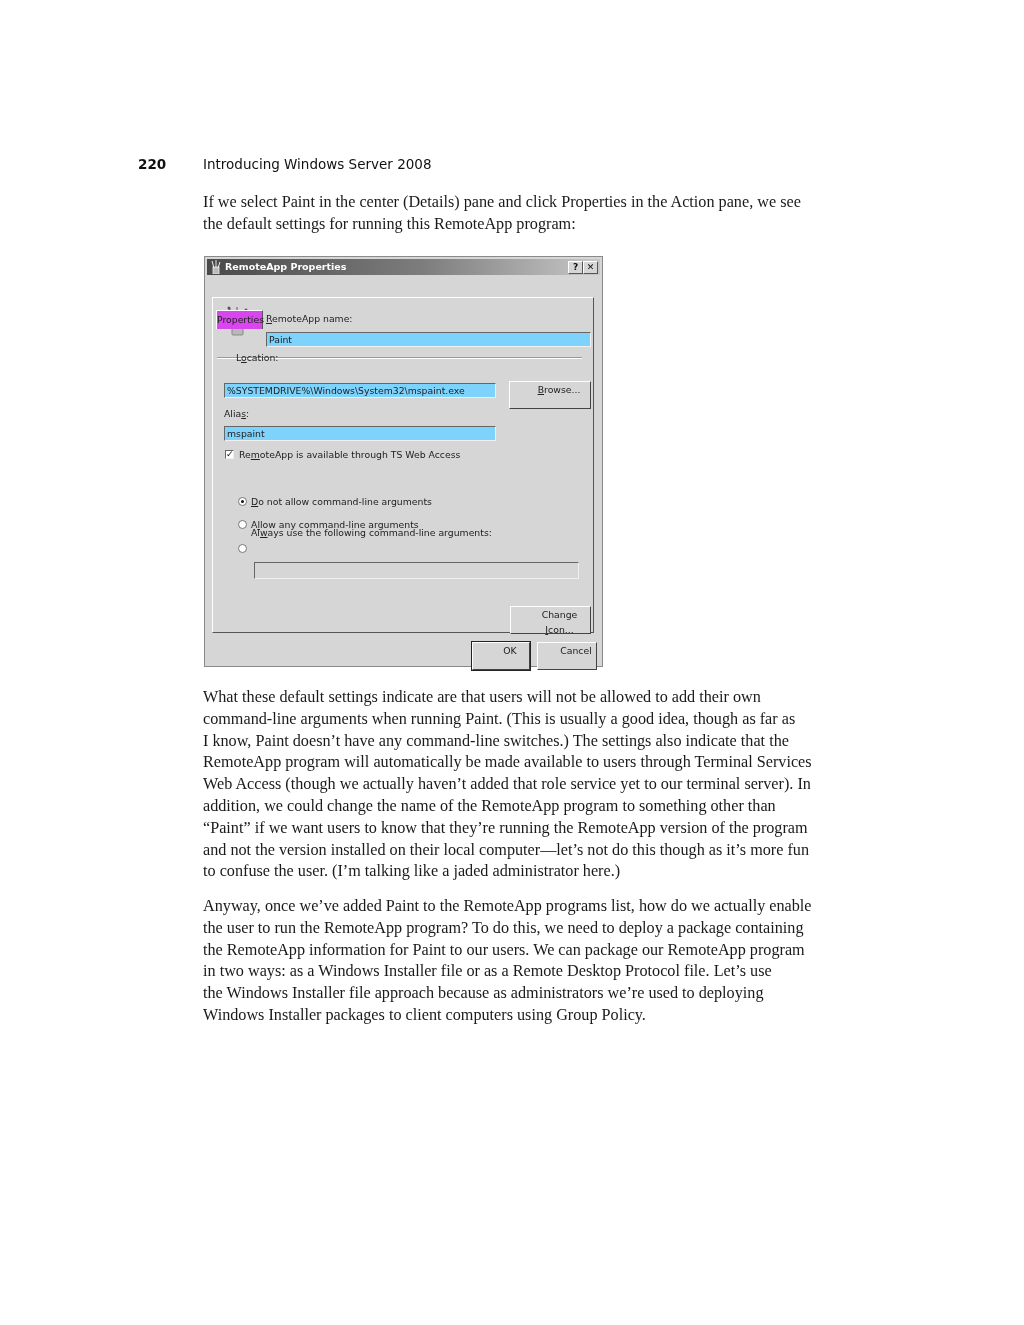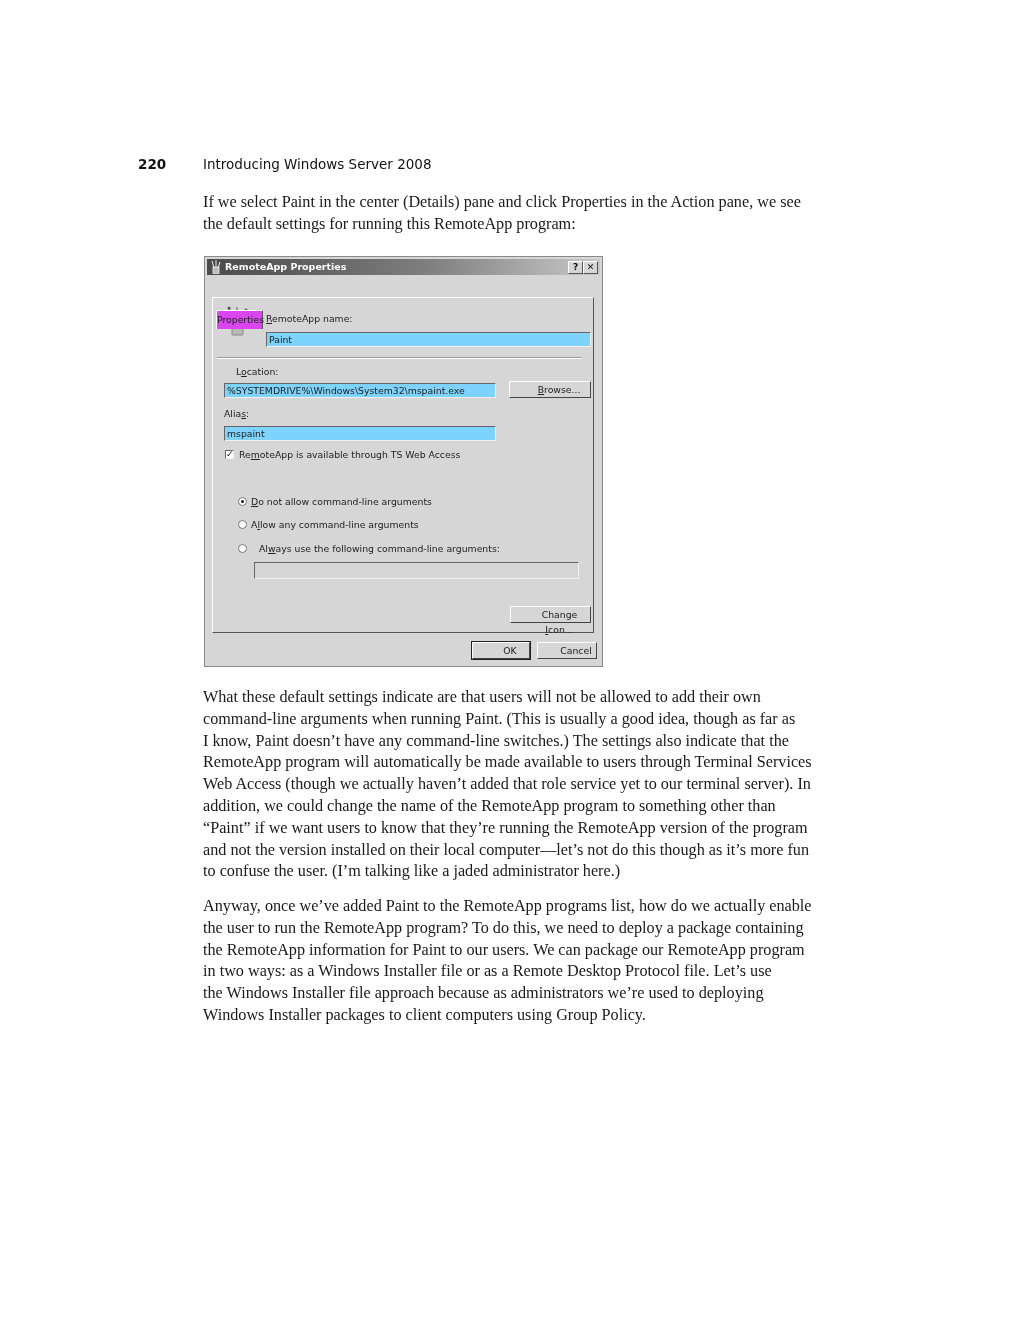--- a/index.html
+++ b/index.html
@@ -24,21 +24,21 @@
     .tab { position: absolute; left: 11px; top: 22px; width: 45px; height: 18px; border: 1px solid; border-color: #fff #555 transparent #fff; border-bottom: none; background: #d946ef; z-index: 2; text-align: center; line-height: 17px; margin-top: 31px; }
     .tabpanel { position: absolute; left: 7px; top: 40px; width: 382px; height: 336px; border: 1px solid; border-color: #fff #555 #555 #fff; box-sizing: border-box; }
 
     .app-icon { position: absolute; left: 20px; top: 49px; width: 24px; height: 30px; }
     .lbl { position: absolute; white-space: nowrap; }
     .u { text-decoration: underline; }
     .field { position: absolute; height: 15px; background: #7dd3fc; border: 1px solid; border-color: #666 #f0f0f0 #f0f0f0 #666; box-sizing: border-box; padding-left: 2px; line-height: 13px; white-space: nowrap; overflow: hidden; }
     .field.disabled { background: #d6d6d6; }
     .sep { position: absolute; left: 12px; width: 365px; height: 0; border-top: 1px solid #9a9a9a; border-bottom: 1px solid #fff; }
 
-    .btn { position: absolute; height: 17px; background: #d6d6d6; border: 1px solid; border-color: #fff #444 #444 #fff; box-sizing: border-box; text-align: center; line-height: 15px; padding-left: 18px; }
+    .btn { position: absolute; height: 28px; background: #d6d6d6; border: 1px solid; border-color: #fff #444 #444 #fff; box-sizing: border-box; text-align: center; line-height: 15px; padding-left: 18px; }
     .btn.default { outline: 1px solid #222; }
 
     .checkbox { position: absolute; width: 9px; height: 9px; background: #fff; border: 1px solid; border-color: #666 #eee #eee #666; box-sizing: border-box; font-size: 9px; line-height: 7px; text-align: center; font-weight: bold; color: #111; }
     .radio { position: absolute; width: 9px; height: 9px; border-radius: 50%; background: #fff; border: 1px solid #777; box-sizing: border-box; }
     .radio.on::after { content: ""; position: absolute; left: 2px; top: 2px; width: 3px; height: 3px; border-radius: 50%; background: #111; }
 
     .groupbox { position: absolute; left: 19px; top: 219px; width: 366px; height: 122px; border: 1px solid; border-color: #9a9a9a #fff #fff #9a9a9a; box-shadow: inset 1px 1px 0 #fff, 1px 1px 0 #9a9a9a; box-sizing: border-box; }
     .groupbox .legend { position: absolute; left: 6px; top: -7px; background: #d6d6d6; padding: 0 1px; white-space: nowrap; }
   </style>
 </head>
@@ -77,39 +77,39 @@
     <line x1="15" y1="17" x2="21" y2="4" stroke="#666" stroke-width="2"></line>
     <circle cx="4" cy="2" r="1.5" fill="#555"></circle>
     <circle cx="21" cy="4" r="1.5" fill="#555"></circle>
   </svg>
 
   <span class="lbl" style="left:61px; top:56px;"><span></span><span class="u">R</span><span>emoteApp name:</span></span>
   <div class="field" style="left:61px; top:75px; width:325px;">Paint</div>
 
   <div class="sep" style="top:100px;"></div>
 
-  <span class="lbl" style="left:19px; top:109px;padding-left:12px;"><span>L</span><span class="u">o</span><span>cation:</span></span>
+  <span class="lbl" style="left:19px; top:95px;padding-left:12px;"><span>L</span><span class="u">o</span><span>cation:</span></span>
   <div class="field" style="left:19px; top:126px; width:272px;">%SYSTEMDRIVE%\Windows\System32\mspaint.exe</div>
   <div class="btn" style="left:304px; top:124px; width:82px;"><span></span><span class="u">B</span><span>rowse...</span></div>
 
   <span class="lbl" style="left:19px; top:151px;"><span>Alia</span><span class="u">s</span><span>:</span></span>
   <div class="field" style="left:19px; top:169px; width:272px;">mspaint</div>
 
   <div class="checkbox" style="left:20px; top:193px;">✓</div>
   <span class="lbl" style="left:34px; top:192px;"><span>Re</span><span class="u">m</span><span>oteApp is available through TS Web Access</span></span>
 
 
   <div class="radio on" style="left:33px; top:240px;"></div>
   <span class="lbl" style="left:46px; top:239px;"><span></span><span class="u">D</span><span>o not allow command-line arguments</span></span>
 
   <div class="radio" style="left:33px; top:263px;"></div>
   <span class="lbl" style="left:46px; top:262px;"><span>A</span><span class="u">l</span><span>low any command-line arguments</span></span>
 
   <div class="radio" style="left:33px; top:287px;"></div>
-  <span class="lbl" style="left:46px; top:286px;margin-left:8px;"><span>Al</span><span class="u">w</span><span>ays use the following command-line arguments:</span></span>
+  <span class="lbl" style="left:46px; top:270px;"><span>Al</span><span class="u">w</span><span>ays use the following command-line arguments:</span></span>
 
   <div class="field disabled" style="left:49px; top:305px; width:325px; height:17px;"></div>
 
   <div class="btn" style="left:305px; top:349px; width:81px;"><span>Change </span><span class="u">I</span><span>con...</span></div>
 
   <div class="btn default" style="left:267px; top:385px; width:58px;">OK</div>
   <div class="btn" style="left:332px; top:385px; width:60px;">Cancel</div>
 </div>
 
 <div class="para" style="top:687px;">

